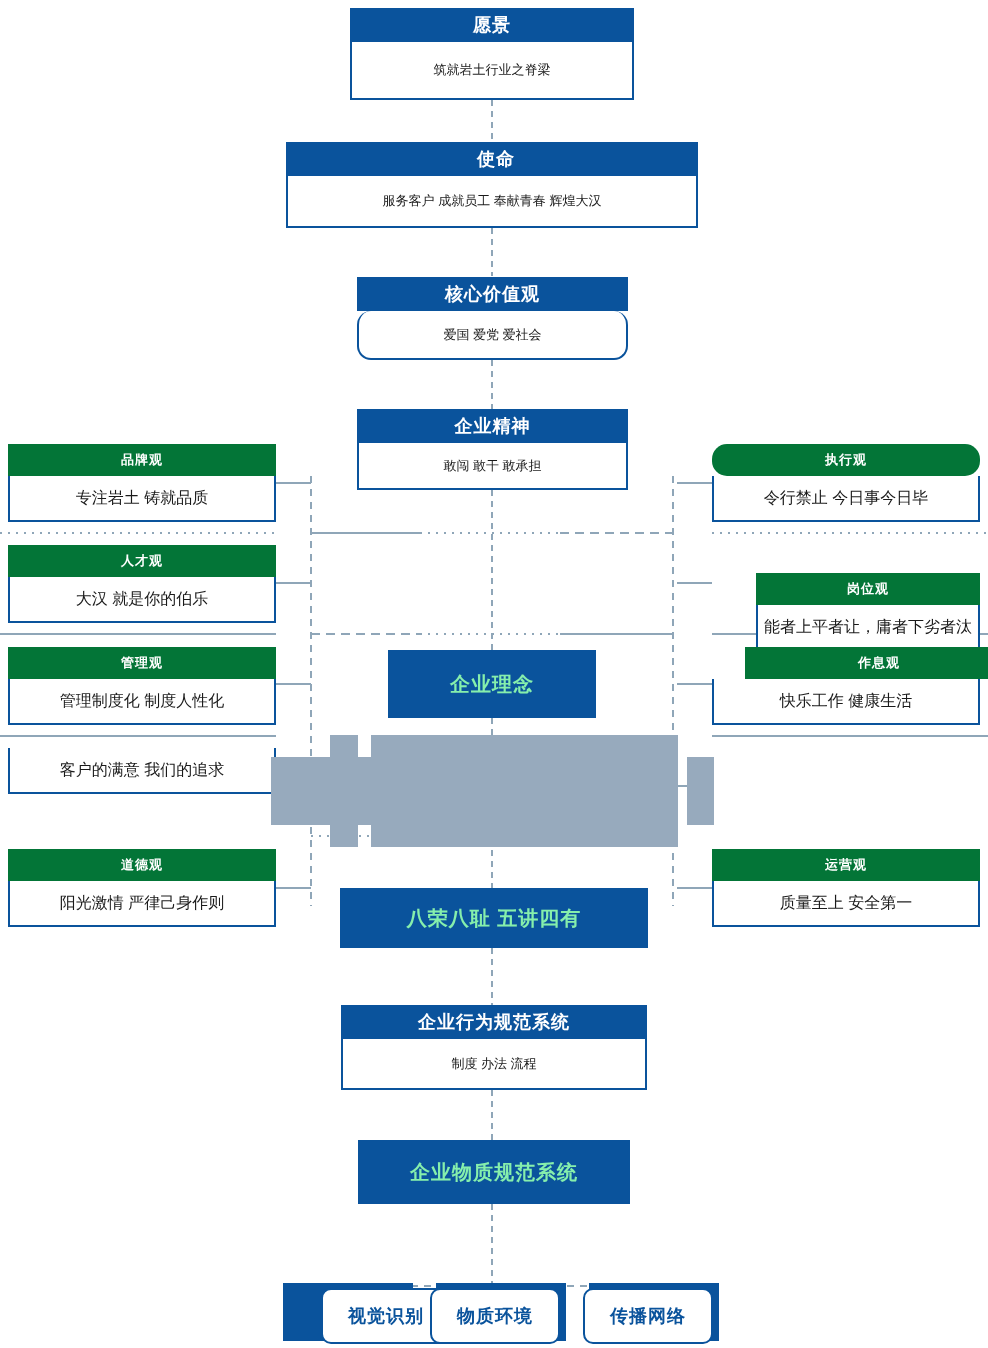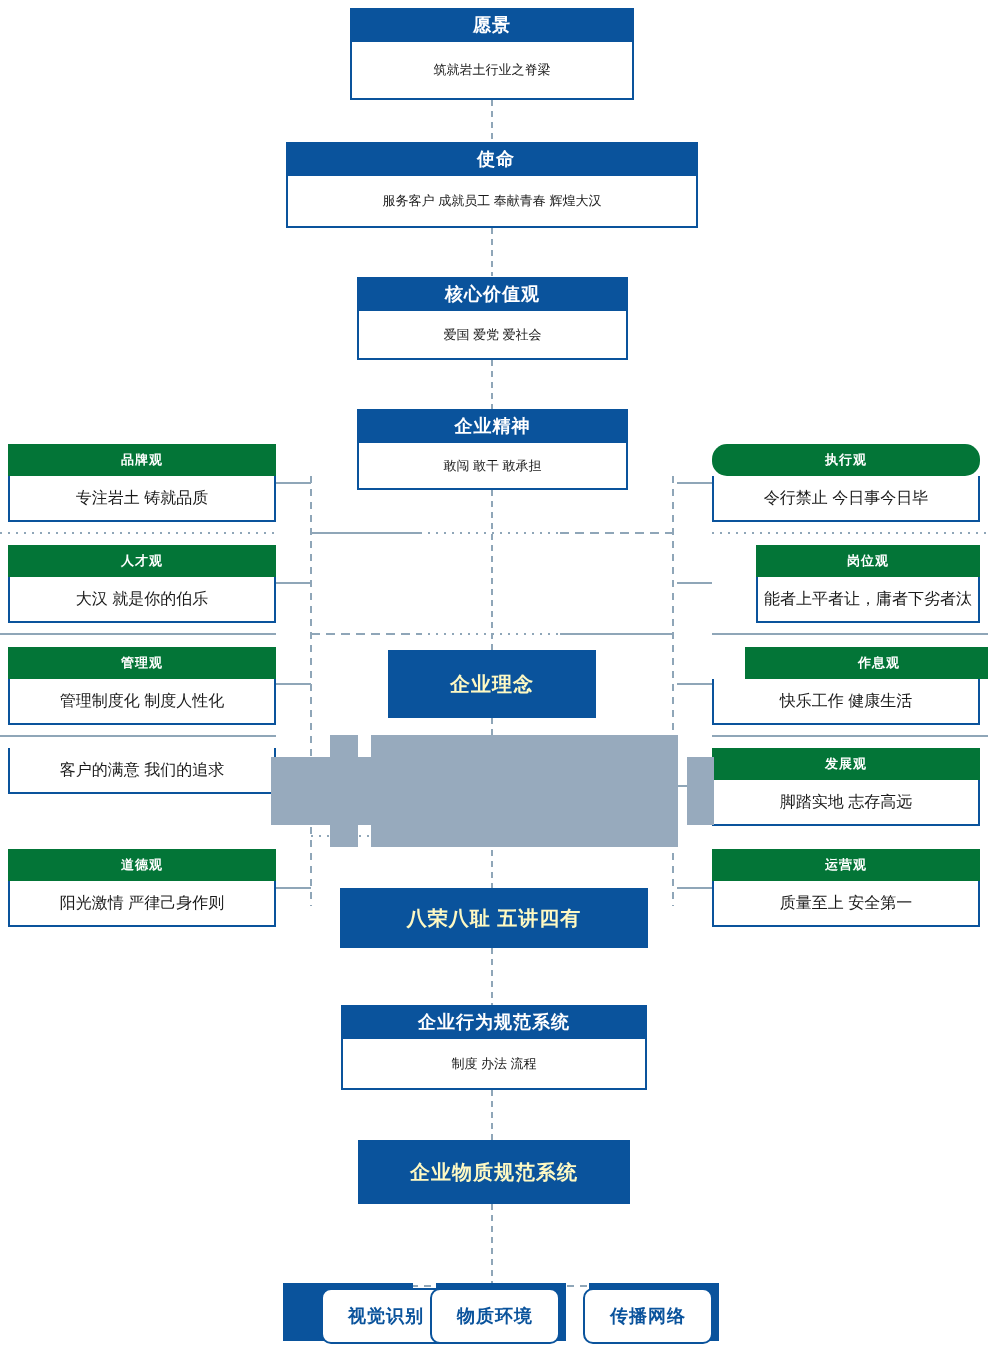--- a/index.html
+++ b/index.html
@@ -59,21 +59,21 @@
   
   .node.blue .hdr { background: #0a539c; }
   
   .node.green .hdr { background: #037537; }
 
   
   .block {
     position: absolute;
     box-sizing: border-box;
     background: #0a539c;
-    color: #fef9c3;
+    color: #86efac;
     font-weight: bold;
     letter-spacing: 1px;
     display: flex;
     align-items: center;
     justify-content: center;
     text-align: center;
   }
 
   
   .pill {
@@ -173,21 +173,21 @@
     <div class="bdy t17" style="height:58px;">筑就岩土行业之脊梁</div>
   </div>
 
   <div class="node blue" style="left:286px; top:142px; width:412px;">
     <div class="hdr t18" style="height:34px;padding-left:8px;">使命</div>
     <div class="bdy t17" style="height:52px;">服务客户  成就员工  奉献青春  辉煌大汉</div>
   </div>
 
   <div class="node blue" style="left:357px; top:277px; width:271px;">
     <div class="hdr t18" style="height:34px;">核心价值观</div>
-    <div class="bdy t17" style="height:49px;">爱国  爱党  爱社会</div>
+    <div class="bdy t17" style="height:49px;border-radius:14px;">爱国  爱党  爱社会</div>
   </div>
 
   <div class="node blue" style="left:357px; top:409px; width:271px;">
     <div class="hdr t18" style="height:34px;">企业精神</div>
     <div class="bdy t17" style="height:47px;">敢闯  敢干  敢承担</div>
   </div>
 
   <div class="node green" style="left:8px; top:444px; width:268px;">
     <div class="hdr t17" style="height:32px;">品牌观</div>
     <div class="bdy t16" style="height:46px;">专注岩土  铸就品质</div>
@@ -210,34 +210,30 @@
   <div class="node green" style="left:8px; top:849px; width:268px;">
     <div class="hdr t17" style="height:32px;">道德观</div>
     <div class="bdy t16" style="height:46px;">阳光激情  严律己身作则</div>
   </div>
 
   <div class="node green" style="left:712px; top:444px; width:268px;">
     <div class="hdr t17" style="height:32px;border-radius:15px;">执行观</div>
     <div class="bdy t16" style="height:46px;">令行禁止  今日事今日毕</div>
   </div>
 
-  <div class="node green" style="left:712px; top:545px; width:268px;padding-left:44px;">
+  <div class="node green" style="left:712px; top:573px; width:268px;padding-left:44px;">
     <div class="hdr t17" style="height:32px;">岗位观</div>
     <div class="bdy t16" style="height:46px;">能者上平者让，庸者下劣者汰</div>
   </div>
 
   <div class="node green" style="left:712px; top:647px; width:268px;">
     <div class="hdr t17" style="height:32px;margin-left:33px;">作息观</div>
     <div class="bdy t16" style="height:46px;">快乐工作  健康生活</div>
   </div>
 
-  <div class="node green" style="left:712px; top:748px; width:268px;">
-    <div class="hdr t17" style="height:32px;">发展观</div>
-    <div class="bdy t16" style="height:46px;">脚踏实地  志存高远</div>
-  </div>
 
   <div class="node green" style="left:712px; top:849px; width:268px;">
     <div class="hdr t17" style="height:32px;">运营观</div>
     <div class="bdy t16" style="height:46px;">质量至上  安全第一</div>
   </div>
 
   <div class="ribbon" style="left:271px; top:757px; width:407px; height:68px;"></div>
   <div class="ribbon" style="left:330px; top:735px; width:28px; height:26px;"></div>
   <div class="ribbon" style="left:371px; top:735px; width:307px; height:26px;"></div>
   <div class="ribbon" style="left:330px; top:821px; width:28px; height:26px;"></div>

